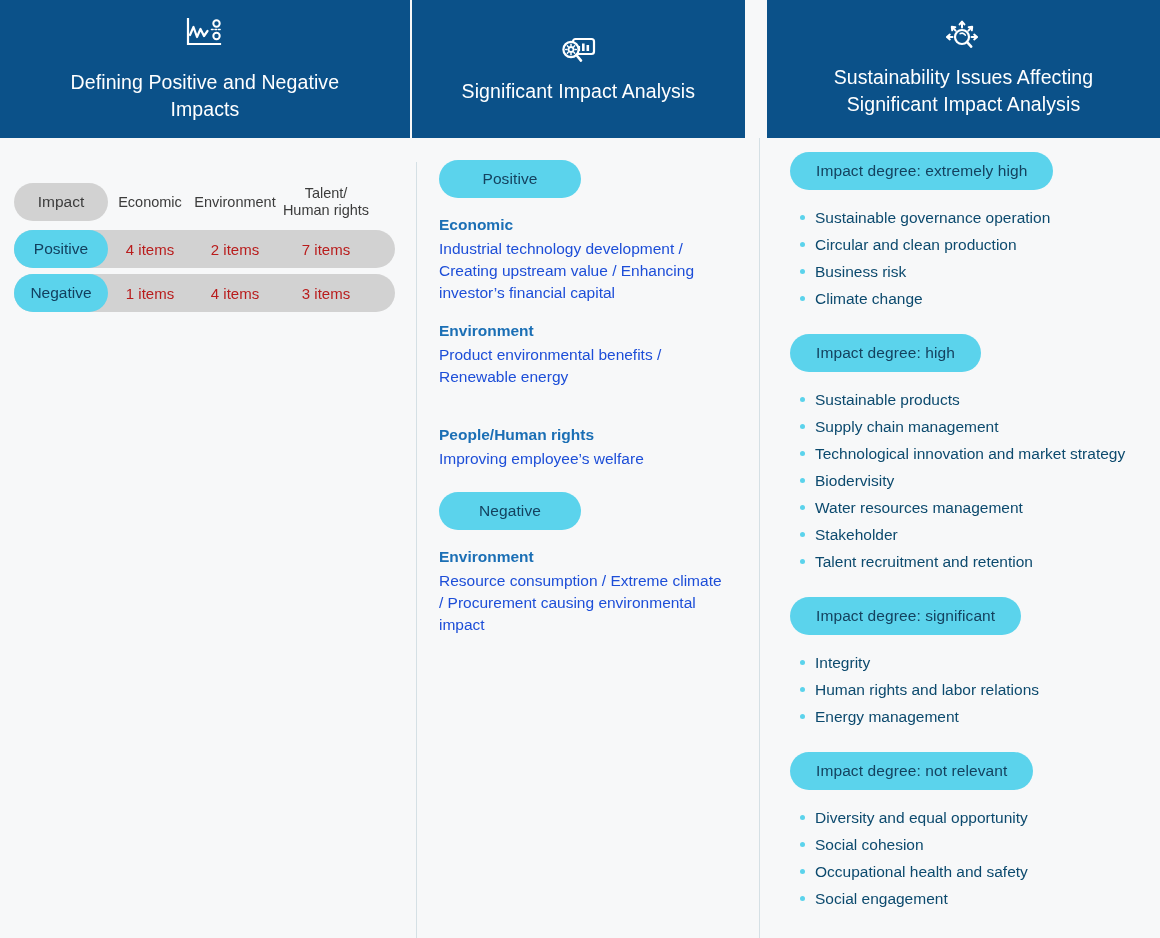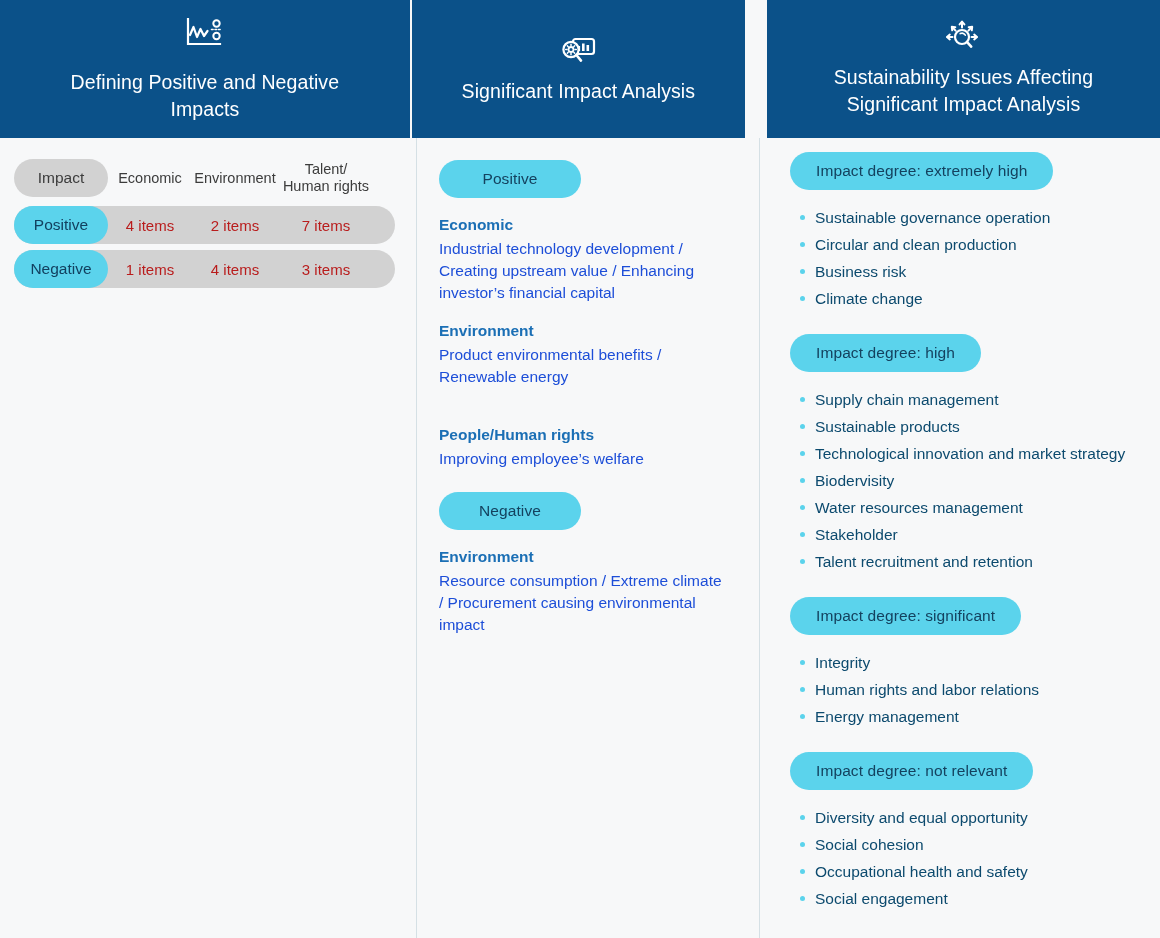--- a/index.html
+++ b/index.html
@@ -46,21 +46,21 @@
   
   .body-row {
     display: flex;
     height: 800px;
     width: 100%;
   }
   .col {
     position: relative;
     background: #f7f8f9;
   }
-  .col.c1 { width: 417px; border-right: 1px solid #d5e0e5; }
+  .col.c1 { width: 417px; border-right: 1px solid #d5e0e5; margin-top: 24px; }
   .col.c2 { width: 343px; border-right: 1px solid #d5e0e5; padding: 22px 0 0 22px; }
   .col.c3 { width: 400px; padding: 14px 0 0 30px; }
 
   
   .matrix { padding: 18px 0 0 14px; }
   .mrow { display: flex; align-items: center; margin-bottom: 6px; }
   .mrow.body-row-bg {
     background: #d2d2d2;
     border-radius: 20px;
     height: 38px;
@@ -267,22 +267,22 @@
           <li>Business risk</li>
           <li>Climate change</li>
         </ul>
       </div>
 
       <div class="grp-space"></div>
 
       <div class="grp">
         <div class="pill">Impact degree: high</div>
         <ul class="bullets">
+          <li>Sustainable products</li>
           <li>Supply chain management</li>
-          <li>Sustainable products</li>
           <li>Technological  innovation and market strategy</li>
           <li>Biodervisity</li>
           <li>Water resources management</li>
           <li>Stakeholder</li>
           <li>Talent recruitment and retention</li>
         </ul>
       </div>
 
       <div class="grp-space"></div>
 

